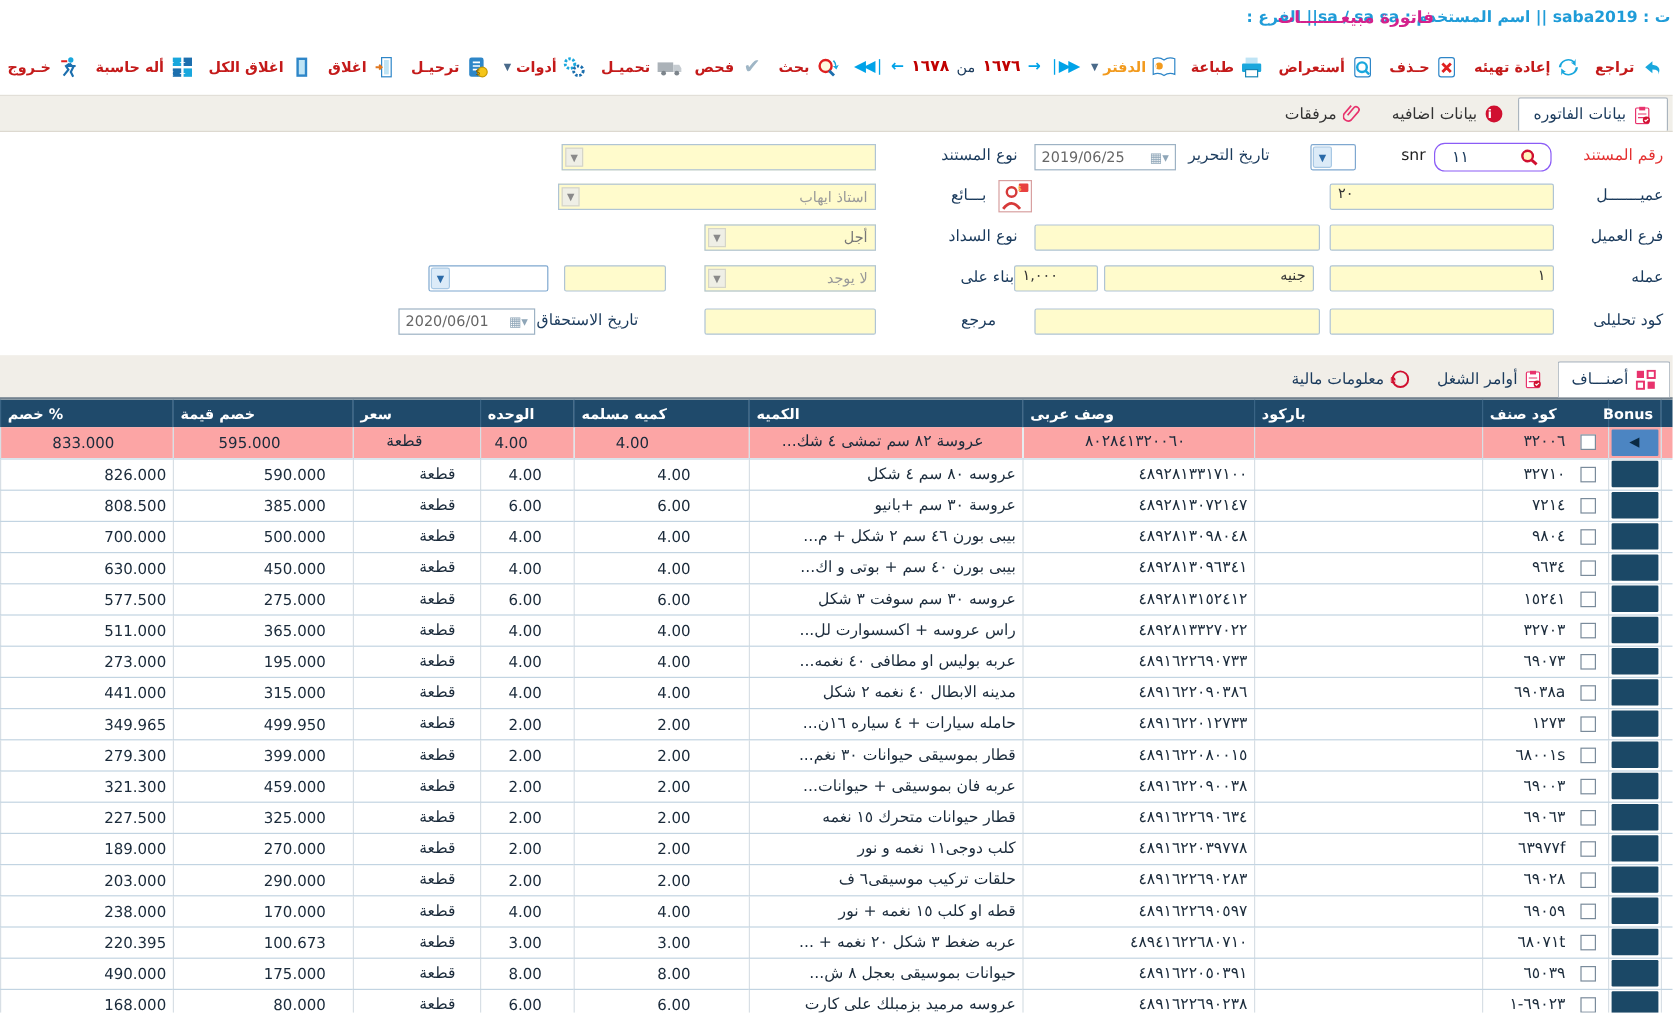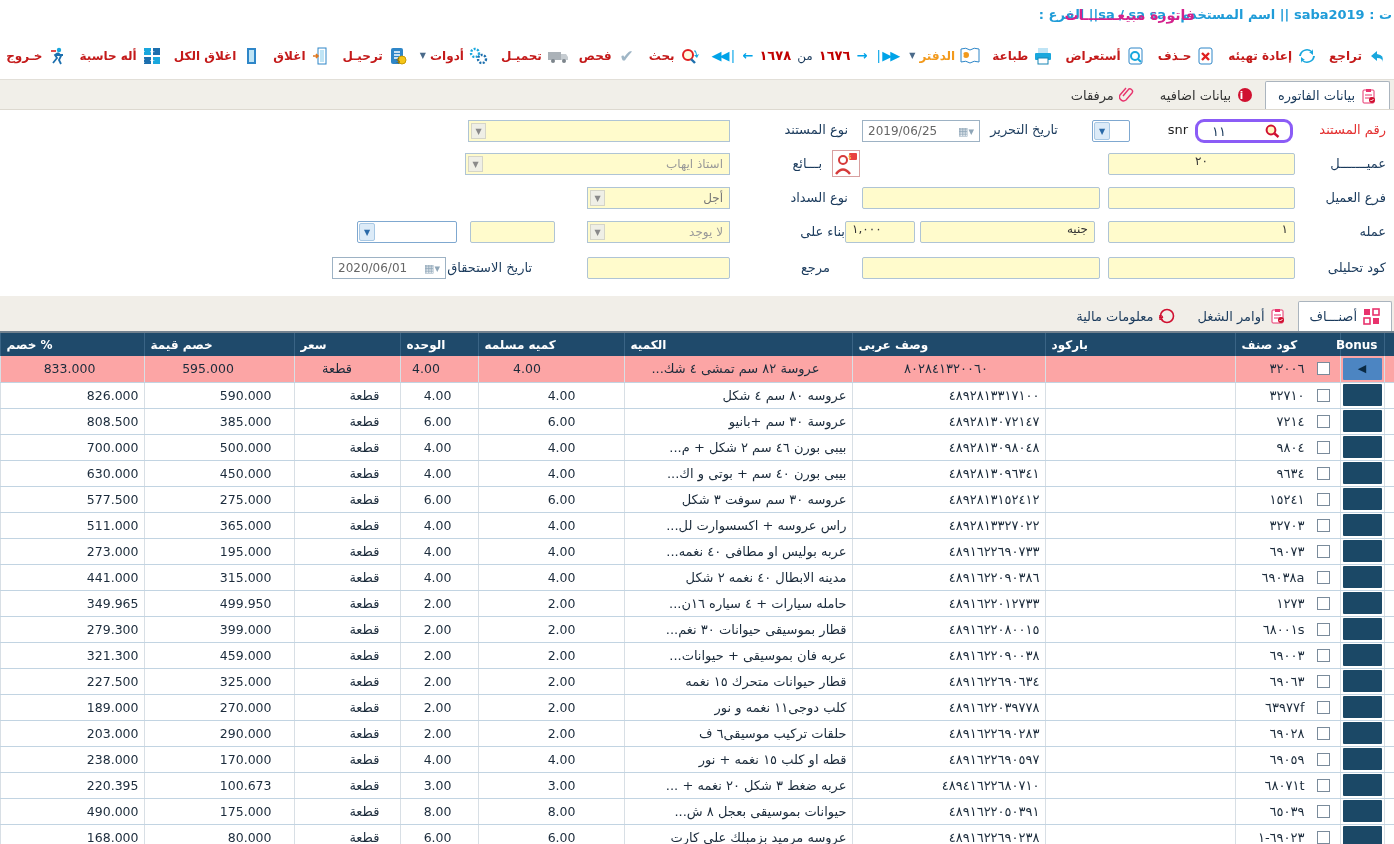--- a/index.html
+++ b/index.html
@@ -43,21 +43,21 @@
     border-radius:2px; font-size:12px; color:#333; padding:0 6px; direction:rtl;
     font-family:"DejaVu Sans", sans-serif; }
   .combo { position:absolute; height:22px; background:#FFFBCC; border:1px solid #AFC4D5;
     font-size:12px; color:#8C8C8C; direction:rtl; display:flex; align-items:center; padding-right:6px; }
   .combo .arrow { position:absolute; left:2px; top:2px; bottom:2px; width:15px; background:#EFEFE6;
     color:#8A8A8A; font-size:8px; display:flex; align-items:center; justify-content:center;
     border:1px solid #D5D5C8; }
   .datefield { position:absolute; height:22px; background:#fff; border:1px solid #9DB2C4;
     font-size:12px; color:#666; direction:ltr; display:flex; align-items:center; padding:0 5px; }
   .datefield .cal { margin-left:auto; color:#8FA6B8; font-size:11px; }
-  .docno { position:absolute; height:24px; background:#fff; border:3px solid #8b5cf6;
+  .docno { position:absolute; height:24px; background:#fff; border:1px solid #8b5cf6;
     border-radius:9px; direction:rtl; display:flex; align-items:center; padding:0 10px;
     font-size:13px; color:#1A3A5C; }
   .docno .val { flex:1; text-align:left; padding-left:4px; }
   .dropbtn { position:absolute; height:22px; background:#fff; border:1px solid #7FA8D0;
     border-radius:2px; }
   .dropbtn .b { position:absolute; left:1px; top:1px; bottom:1px; width:16px;
     background:#DCEBF8; border:1px solid #A8C8E4; color:#2A6AA8; font-size:8px;
     display:flex; align-items:center; justify-content:center; border-radius:2px; }
 
   
@@ -311,21 +311,21 @@
       <span>2019/06/25</span>
       <span class="cal">▦▾</span>
     </div>
     <span class="flabel" style="top:12px; right:546px;">نوع المستند</span>
     <div class="combo" style="top:10px; right:664px; width:262px;">
       <span></span>
         <span class="arrow">▼</span>
     </div>
 
     <span class="flabel" style="top:46px; right:8px;">عميـــــــل</span>
-    <div class="ffield" style="top:43px; right:99px; width:187px; text-align:center;"><span>٢٠</span></div>
+    <div class="ffield" style="top:43px; right:99px; width:187px; text-align:left;"><span>٢٠</span></div>
     <div class="abs" style="top:40px; right:534px; width:28px; height:27px; border:1px solid #D8A0A0; background:#fff;">
       <svg width="26" height="25">
           <circle cx="10" cy="9" r="4" fill="none" stroke="#D63A3A" stroke-width="2"></circle>
           <path d="M3 23 q7 -9 14 0" fill="none" stroke="#D63A3A" stroke-width="2.4"></path>
           <rect x="16" y="2" width="8" height="7" rx="1" fill="#E84040"></rect>
           <text x="18.5" y="8" font-size="6" fill="#FFE060">$</text>
         </svg>
     </div>
     <span class="flabel" style="top:46px; right:572px;">بـــائع</span>
     <div class="combo" style="top:43px; right:664px; width:265px; color:#999;">

